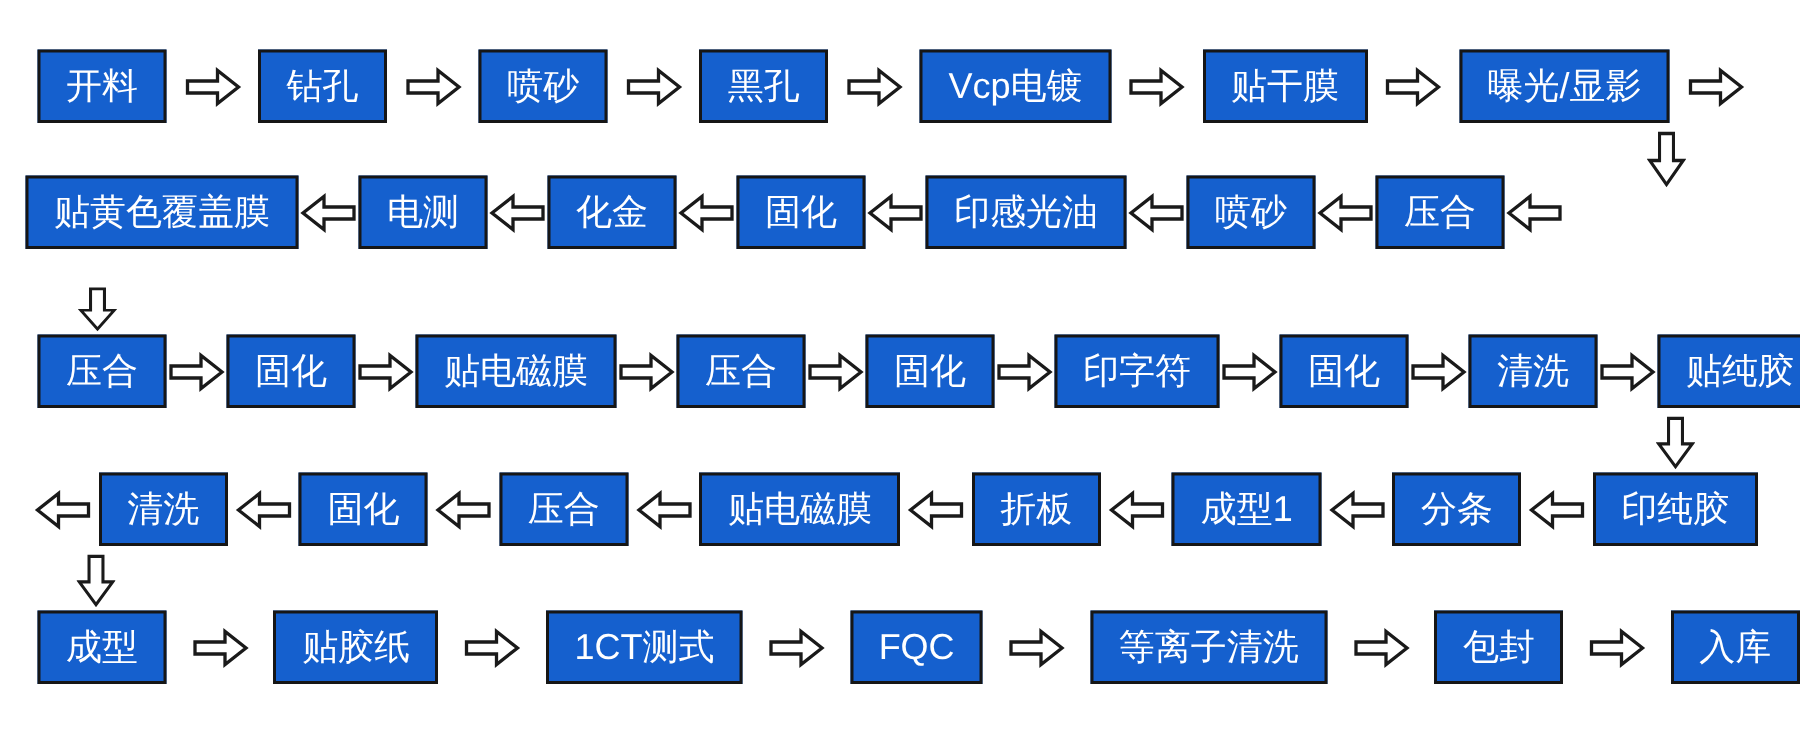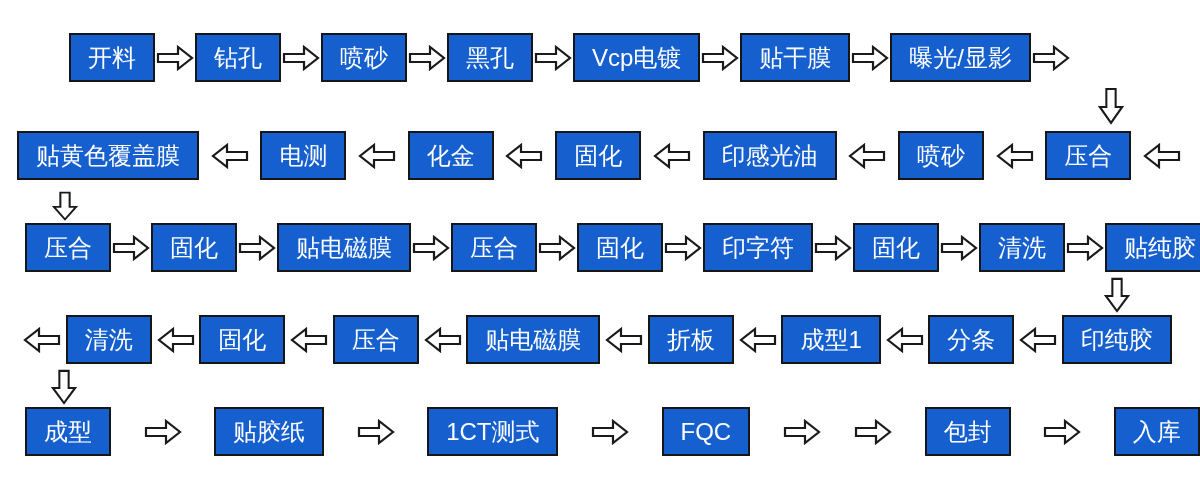--- a/index.html
+++ b/index.html
@@ -12,22 +12,22 @@
     overflow: hidden;
   }
   .flow-row {
     position: absolute;
     left: 0;
     right: 0;
     display: flex;
     align-items: center;
     box-sizing: border-box;
   }
-  .r1 { top: 33px;  padding: 0 36px 0 25px; justify-content: flex-start; margin-left: 44px; }
-  .r2 { top: 131px; padding: 0 18px 0 17px; justify-content: space-between; }
+  .r1 { top: 33px;  padding: 0 36px 0 25px; justify-content: space-between; }
+  .r2 { top: 117px; padding: 0 18px 0 17px; }
   .r3 { top: 223px; padding: 0 30px 0 25px; justify-content: space-between; }
   .r4 { top: 315px; padding: 0 28px 0 22px; justify-content: space-between; }
   .r5 { top: 407px; padding: 0 0 0 25px;    justify-content: space-between; gap: 7px; }
   .box {
     background: #1560ce;
     border: 2px solid #161616;
     color: #ffffff;
     min-height: 49px;
     box-sizing: border-box;
     display: flex;
@@ -190,20 +190,21 @@
         <polygon points="3,10 23,10 23,3 37,14 23,25 23,18 3,18" fill="#ffffff" stroke="#1a1a1a" stroke-width="2.2"></polygon>
       </svg>
       <div class="box"><span>1CT测式</span></div>
       <svg width="40" height="28" viewBox="0 0 40 28" class="harrow">
         <polygon points="3,10 23,10 23,3 37,14 23,25 23,18 3,18" fill="#ffffff" stroke="#1a1a1a" stroke-width="2.2"></polygon>
       </svg>
       <div class="box"><span>FQC</span></div>
       <svg width="40" height="28" viewBox="0 0 40 28" class="harrow">
         <polygon points="3,10 23,10 23,3 37,14 23,25 23,18 3,18" fill="#ffffff" stroke="#1a1a1a" stroke-width="2.2"></polygon>
       </svg>
+      <div class="box"><span>等离子清洗</span></div>
       <svg width="40" height="28" viewBox="0 0 40 28" class="harrow">
         <polygon points="3,10 23,10 23,3 37,14 23,25 23,18 3,18" fill="#ffffff" stroke="#1a1a1a" stroke-width="2.2"></polygon>
       </svg>
       <div class="box"><span>包封</span></div>
       <svg width="40" height="28" viewBox="0 0 40 28" class="harrow">
         <polygon points="3,10 23,10 23,3 37,14 23,25 23,18 3,18" fill="#ffffff" stroke="#1a1a1a" stroke-width="2.2"></polygon>
       </svg>
       <div class="box"><span>入库</span></div>
     </div>
 

